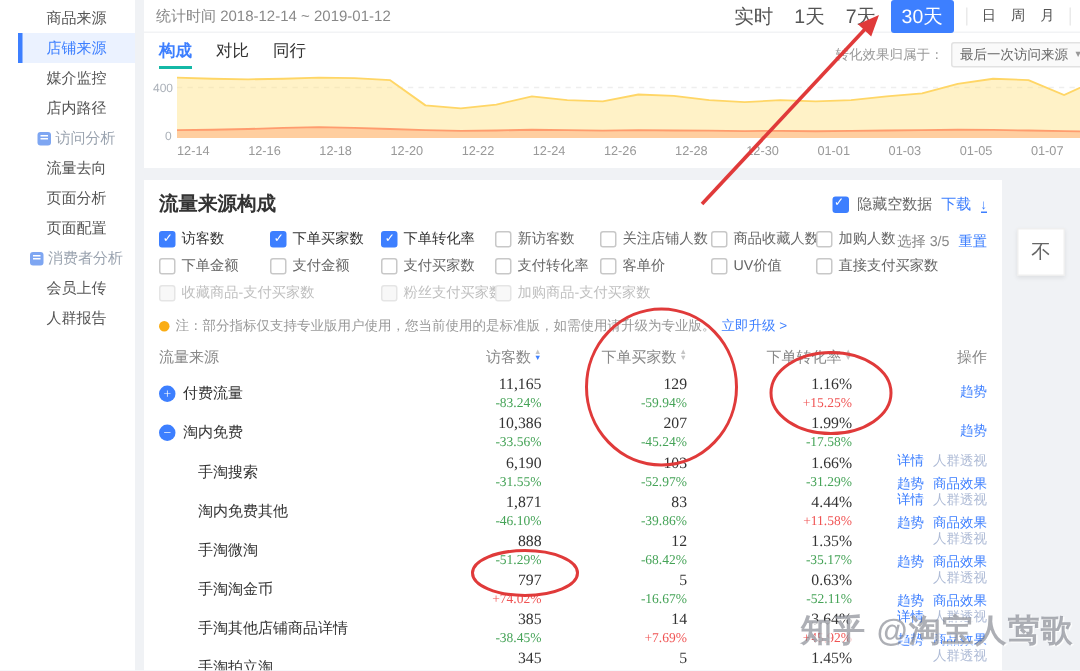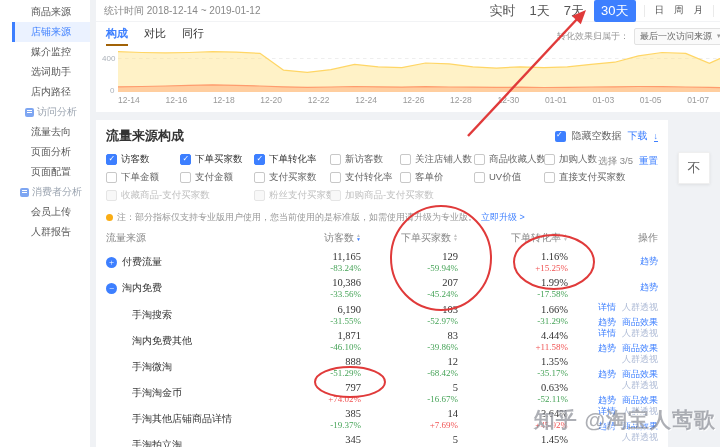--- a/index.html
+++ b/index.html
@@ -22,21 +22,21 @@
   .range-group{margin-left:auto;display:flex;align-items:center;gap:6px;}
   .rbtn{font-size:13px;color:#555;padding:2px 4px;cursor:pointer;border-radius:2px;}
   .rbtn.active{background:#3D7FFF;color:#fff;padding:2px 7px;}
   .vdiv{width:1px;height:12px;background:#EAEAEA;margin:0 2px;}
   .gbtn{font-size:9.5px;color:#555;padding:2px 2px;cursor:pointer;}
   .sq-btn{width:11px;height:11px;border:1px solid #D9D9D9;border-radius:2px;background:#fff;cursor:pointer;}
 
   .chart-toolbar{height:24px;display:flex;align-items:center;padding:2px 30px 0 10px;}
   .tabs{display:flex;gap:16px;}
   .tab{font-size:11px;color:#333;padding-bottom:3px;cursor:pointer;}
-  .tab.active{color:#3D7FFF;border-bottom:2px solid #a16207;font-weight:bold;}
+  .tab.active{color:#3D7FFF;border-bottom:2px solid #14b8a6;font-weight:bold;}
   .attr-box{margin-left:auto;display:flex;align-items:center;gap:5px;}
   .attr-label{font-size:9px;color:#999;}
   .select{height:15px;display:flex;align-items:center;gap:5px;border:1px solid #E2E2E2;background:#FAFAFA;
     border-radius:2px;padding:0 5px;font-size:9px;color:#666;cursor:pointer;}
   .caret{font-size:7px;color:#999;}
   .info-ic{width:10px;height:10px;border:1px solid #C5C5C5;border-radius:50%;color:#C5C5C5;font-size:7px;line-height:10px;
     text-align:center;font-style:italic;}
   .terminal{font-size:9px;color:#666;display:flex;align-items:center;gap:3px;cursor:pointer;}
 
   .chart-area{position:relative;margin:2px 6px 0 6px;height:60px;}
@@ -114,23 +114,20 @@
 
   <aside class="sidebar">
     <div class="side-item">
         <span>商品来源</span>
       </div>
     <div class="side-item active">
         <span>店铺来源</span>
       </div>
     <div class="side-item">
         <span>媒介监控</span>
-      </div>
-    <div class="side-item">
-        <span>选词助手</span>
       </div>
     <div class="side-item">
         <span>店内路径</span>
       </div>
     <div class="side-item section">
         <span class="sec-icon"></span>
         <span>访问分析</span>
       </div>
     <div class="side-item">
         <span>流量去向</span>
@@ -496,21 +493,21 @@
             <a class="op">商品效果</a>
           </div>
         </div>
     </div>
     <div class="tgrid trow" data-sub="true">
       <div class="c-name">
           <span>手淘其他店铺商品详情</span>
         </div>
       <div class="c-num">
           <div class="val">385</div>
-          <div class="chg down">-19.37%</div>
+          <div class="chg down">-38.45%</div>
         </div>
       <div class="c-num">
           <div class="val">14</div>
           <div class="chg up">+7.69%</div>
         </div>
       <div class="c-num">
           <div class="val">3.64%</div>
           <div class="chg up">+45.92%</div>
         </div>
       <div class="c-ops">

